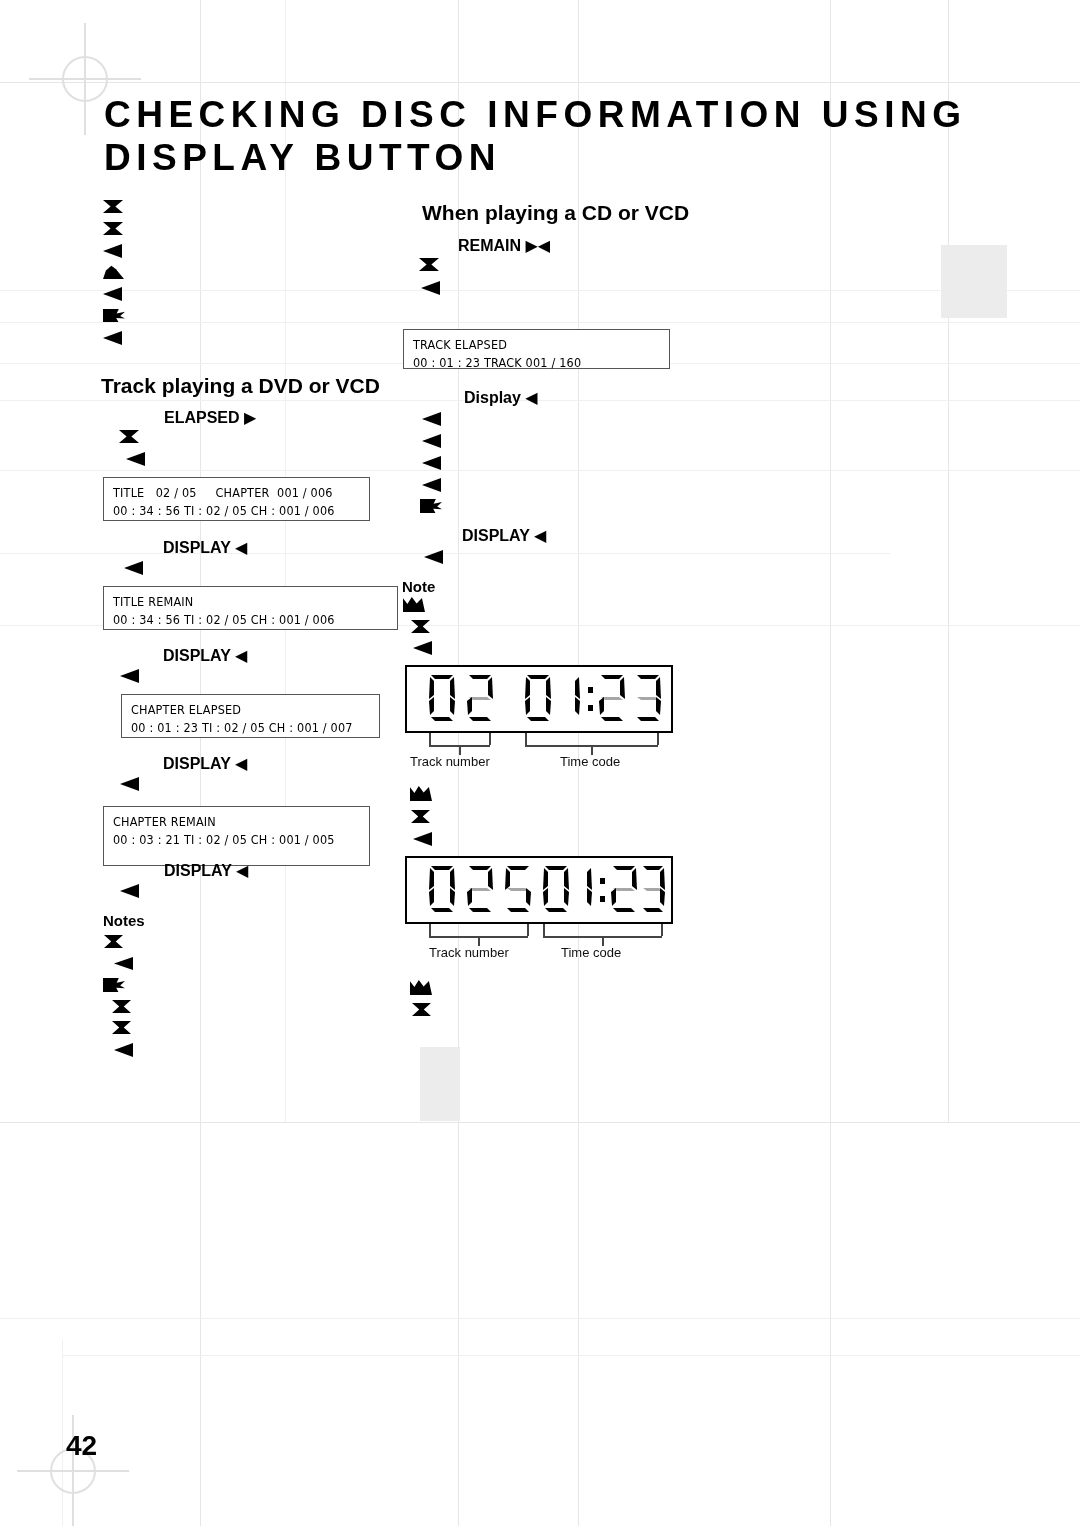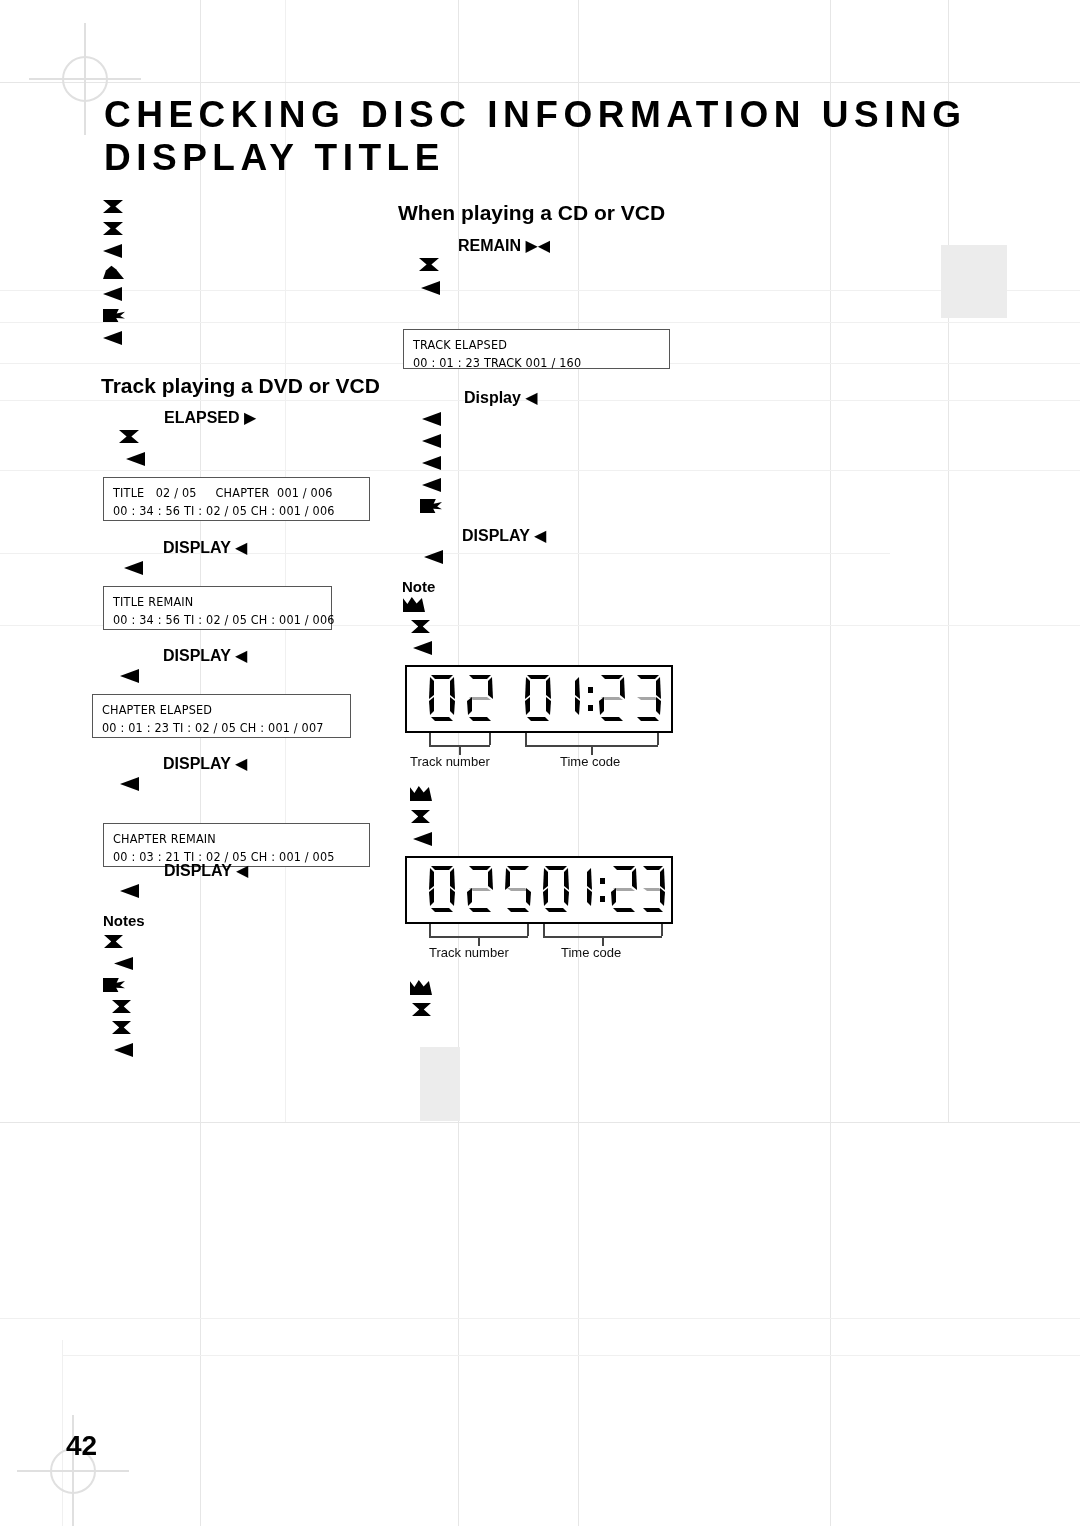--- a/index.html
+++ b/index.html
@@ -85,21 +85,21 @@
     <div class="vx"></div>
     <div class="hx"></div>
 </div>
 <div class="regmark" style="left:50px;top:1448px">
   <div class="ring"></div>
     <div class="vx"></div>
     <div class="hx"></div>
 </div>
 
 <div class="title" style="left:104px;top:95px">CHECKING DISC INFORMATION USING</div>
-<div class="title" style="left:104px;top:138px">DISPLAY TITLE</div>
+<div class="title" style="left:104px;top:138px">DISPLAY BUTTON</div>
 
 <div class="mk bow" style="left:103px;top:200px;width:20px;height:13px"></div>
 <div class="mk bow" style="left:103px;top:222px;width:20px;height:13px"></div>
 <div class="mk tri" style="left:103px;top:244px;width:19px;height:14px"></div>
 <div class="mk hill" style="left:103px;top:265px;width:21px;height:14px"></div>
 <div class="mk tri" style="left:103px;top:287px;width:19px;height:14px"></div>
 <div class="mk spike" style="left:103px;top:309px;width:22px;height:13px"></div>
 <div class="mk tri" style="left:103px;top:331px;width:19px;height:14px"></div>
 
 <div class="subhead" style="left:101px;top:374px">Track playing a DVD or VCD</div>
@@ -109,54 +109,54 @@
 <div class="mk tri" style="left:126px;top:452px;width:19px;height:14px"></div>
 
 <div class="osd" style="left:103px;top:477px;width:267px;height:44px">
   <div class="l1">TITLE   02 / 05     CHAPTER  001 / 006</div>
   <div class="l2">00 : 34 : 56 TI : 02 / 05 CH : 001 / 006</div>
 </div>
 
 <div class="smallhead" style="left:163px;top:538px">DISPLAY ◀</div>
 <div class="mk tri" style="left:124px;top:561px;width:19px;height:14px"></div>
 
-<div class="osd" style="left:103px;top:586px;width:229px;height:44px">
+<div class="osd" style="left:103px;top:586px;width:295px;height:44px">
   <div class="l1">TITLE REMAIN</div>
   <div class="l2">00 : 34 : 56 TI : 02 / 05 CH : 001 / 006</div>
 </div>
 
 <div class="smallhead" style="left:163px;top:646px">DISPLAY ◀</div>
 <div class="mk tri" style="left:120px;top:669px;width:19px;height:14px"></div>
 
-<div class="osd" style="left:92px;top:694px;width:259px;height:44px">
+<div class="osd" style="left:121px;top:694px;width:259px;height:44px">
   <div class="l1">CHAPTER ELAPSED</div>
   <div class="l2">00 : 01 : 23 TI : 02 / 05 CH : 001 / 007</div>
 </div>
 
 <div class="smallhead" style="left:163px;top:754px">DISPLAY ◀</div>
 <div class="mk tri" style="left:120px;top:777px;width:19px;height:14px"></div>
 
-<div class="osd" style="left:103px;top:823px;width:267px;height:44px">
+<div class="osd" style="left:103px;top:806px;width:267px;height:60px">
   <div class="l1">CHAPTER REMAIN</div>
   <div class="l2">00 : 03 : 21 TI : 02 / 05 CH : 001 / 005</div>
 </div>
 
 <div class="smallhead" style="left:164px;top:861px">DISPLAY ◀</div>
 <div class="mk tri" style="left:120px;top:884px;width:19px;height:14px"></div>
 
 <div class="notelbl" style="left:103px;top:912px">Notes</div>
 
 <div class="mk bow" style="left:104px;top:935px;width:19px;height:13px"></div>
 <div class="mk tri" style="left:114px;top:957px;width:19px;height:13px"></div>
 <div class="mk spike" style="left:103px;top:978px;width:22px;height:14px"></div>
 <div class="mk bow" style="left:112px;top:1000px;width:19px;height:13px"></div>
 <div class="mk bow" style="left:112px;top:1021px;width:19px;height:13px"></div>
 <div class="mk tri" style="left:114px;top:1043px;width:19px;height:14px"></div>
 
-<div class="subhead" style="left:398px;top:201px">When playing a CD or VCD</div>
+<div class="subhead" style="left:422px;top:201px">When playing a CD or VCD</div>
 
 <div class="smallhead" style="left:458px;top:236px">REMAIN ▶◀</div>
 <div class="mk bow" style="left:419px;top:258px;width:20px;height:13px"></div>
 <div class="mk tri" style="left:421px;top:281px;width:19px;height:14px"></div>
 
 <div class="osd" style="left:403px;top:329px;width:267px;height:40px">
   <div class="l1">TRACK ELAPSED</div>
   <div class="l2">00 : 01 : 23 TRACK 001 / 160</div>
 </div>
 

